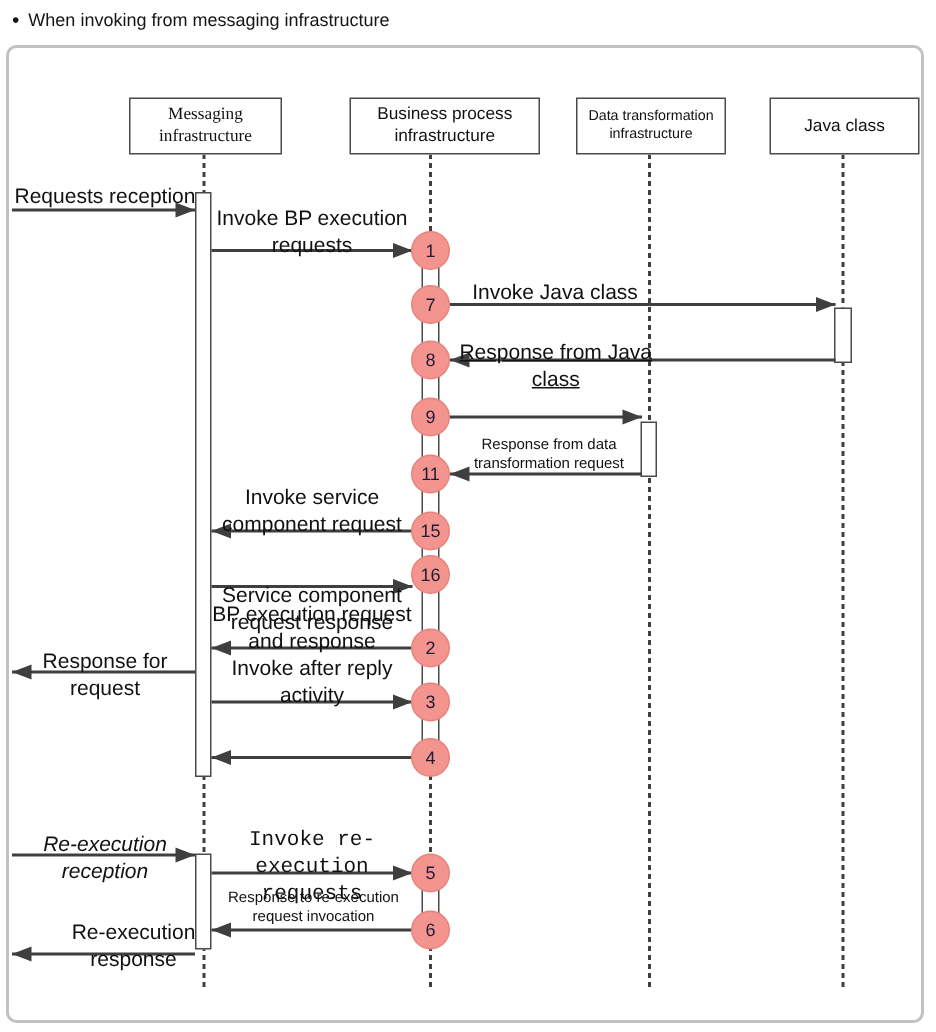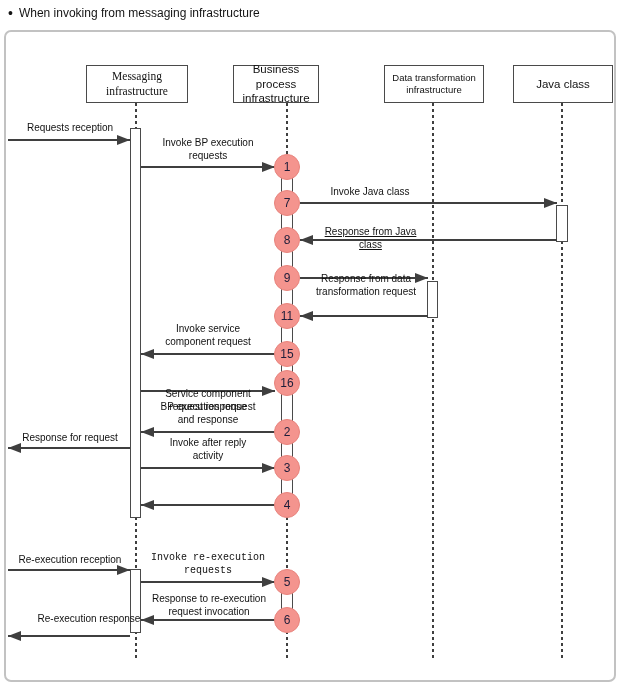--- a/index.html
+++ b/index.html
@@ -15,21 +15,21 @@
   .title{position:absolute;left:8px;top:6px;font-size:12px;color:#141414;display:flex;align-items:center;gap:6px;}
   .title .bullet{font-size:14px;line-height:1;}
   .frame{position:absolute;left:4px;top:30px;width:612px;height:652px;border:2px solid var(--frame);border-radius:7px;background:#fff;}
   .actor{position:absolute;background:#fff;border:1.5px solid var(--box-border);display:flex;align-items:center;justify-content:center;text-align:center;font-size:11.5px;line-height:1.3;color:#111;white-space:pre-line;z-index:4;}
   .actor.small{font-size:9.5px;}
   .lifeline{position:absolute;width:2px;background-image:repeating-linear-gradient(to bottom,var(--line) 0px,var(--line) 3px,transparent 3px,transparent 6px);z-index:1;}
   .activation{position:absolute;background:#fff;border:1.5px solid var(--box-border);z-index:2;}
   .arrow{position:absolute;height:0;border-top:2px solid var(--line);z-index:3;}
   .arrow.head-right::after{content:"";position:absolute;right:0;top:-6px;width:0;height:0;border-left:13px solid var(--line);border-top:5px solid transparent;border-bottom:5px solid transparent;}
   .arrow.head-left::after{content:"";position:absolute;left:0;top:-6px;width:0;height:0;border-right:13px solid var(--line);border-top:5px solid transparent;border-bottom:5px solid transparent;}
-  .msg-label{position:absolute;text-align:center;font-size:10px;line-height:1.28;color:#111;white-space:pre-line;z-index:5;}
+  .msg-label{position:absolute;text-align:center;font-size:14px;line-height:1.28;color:#111;white-space:pre-line;z-index:5;}
   .msg-label.small{font-size:10px;}
   .step{position:absolute;width:26px;height:26px;border-radius:50%;background:var(--step-fill);border:1px solid var(--step-border);display:flex;align-items:center;justify-content:center;font-size:12px;color:#1d1d3a;z-index:6;}
 </style>
 </head>
 <body>
 
 <div class="page">
 
   <div class="title">
     <span class="bullet">•</span>
@@ -38,21 +38,21 @@
 
   <div class="frame"></div>
 
   <div class="lifeline" style="left:135px;top:103px;height:555px;"></div>
   <div class="lifeline" style="left:286px;top:103px;height:555px;"></div>
   <div class="lifeline" style="left:432px;top:103px;height:555px;"></div>
   <div class="lifeline" style="left:561px;top:103px;height:555px;"></div>
 
   <div class="actor" style="left:86px;top:65px;width:102px;height:38px;font-family:Liberation Serif, serif;">Messaging
 infrastructure</div>
-  <div class="actor" style="left:233px;top:65px;width:86px;height:38px;">Business process
+  <div class="actor" style="left:233px;top:65px;width:127px;height:38px;">Business process
 infrastructure</div>
   <div class="actor small" style="left:384px;top:65px;width:100px;height:38px;">Data transformation
 infrastructure</div>
   <div class="actor" style="left:513px;top:65px;width:100px;height:38px;">Java class</div>
 
   <div class="activation" style="left:130px;top:128px;width:11px;height:390px;"></div>
   <div class="activation" style="left:130px;top:569px;width:11px;height:64px;"></div>
   <div class="activation" style="left:281px;top:167px;width:12px;height:345px;"></div>
   <div class="activation" style="left:281px;top:582px;width:12px;height:44px;"></div>
   <div class="activation" style="left:427px;top:281px;width:11px;height:37px;"></div>
@@ -67,21 +67,21 @@
 
   <div class="msg-label" style="left:300px;top:186px;width:140px;">Invoke Java class</div>
   <div class="arrow head-right" style="left:300px;top:202px;width:257px;"></div>
 
   <div class="msg-label" style="left:298px;top:226px;width:145px;text-decoration:underline;">Response from Java
 class</div>
   <div class="arrow head-left" style="left:300px;top:239px;width:257px;"></div>
 
   <div class="arrow head-right" style="left:300px;top:277px;width:128px;"></div>
 
-  <div class="msg-label small" style="left:295px;top:273px;width:142px;">Response from data
+  <div class="msg-label small" style="left:295px;top:291px;width:142px;">Response from data
 transformation request</div>
   <div class="arrow head-left" style="left:300px;top:315px;width:128px;"></div>
 
   <div class="msg-label" style="left:141px;top:323px;width:134px;">Invoke service
 component request</div>
   <div class="arrow head-left" style="left:141px;top:353px;width:134px;"></div>
 
   <div class="msg-label" style="left:141px;top:360px;width:134px;margin-top:28px;">Service component
 request response</div>
   <div class="arrow head-right" style="left:141px;top:390px;width:134px;"></div>
@@ -92,21 +92,21 @@
 
   <div class="msg-label" style="left:6px;top:432px;width:128px;">Response for request</div>
   <div class="arrow head-left" style="left:8px;top:447px;width:122px;"></div>
 
   <div class="msg-label" style="left:141px;top:437px;width:134px;">Invoke after reply
 activity</div>
   <div class="arrow head-right" style="left:141px;top:467px;width:134px;"></div>
 
   <div class="arrow head-left" style="left:141px;top:504px;width:134px;"></div>
 
-  <div class="msg-label" style="left:6px;top:554px;width:128px;">Re-execution reception</div>
+  <div class="msg-label" style="left:6px;top:554px;width:128px;font-style:italic;">Re-execution reception</div>
   <div class="arrow head-right" style="left:8px;top:569px;width:122px;"></div>
 
   <div class="msg-label" style="left:141px;top:552px;width:134px;font-family:Liberation Mono, monospace;">Invoke re-execution
 requests</div>
   <div class="arrow head-right" style="left:141px;top:581px;width:134px;"></div>
 
   <div class="msg-label small" style="left:141px;top:593px;width:136px;">Response to re-execution
 request invocation</div>
   <div class="arrow head-left" style="left:141px;top:619px;width:134px;"></div>
 

